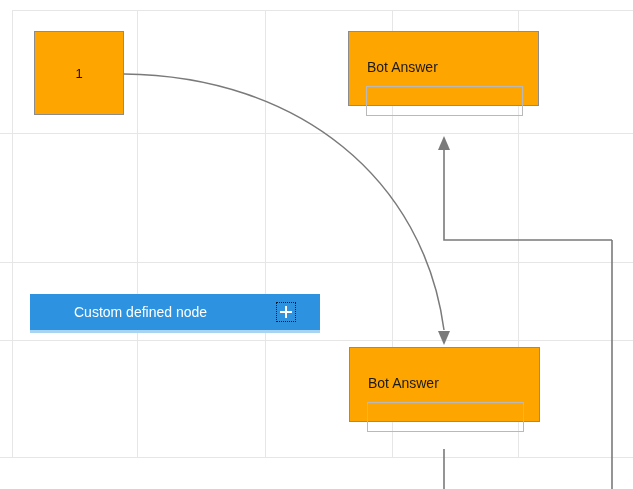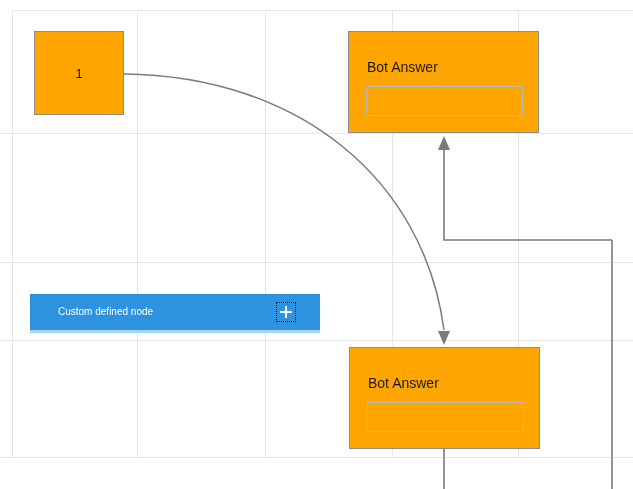--- a/index.html
+++ b/index.html
@@ -57,21 +57,21 @@
     justify-content: center;
   }
   .node-start-label {
     color: #111111;
     font-size: 13px;
     line-height: 1;
   }
 
   .node-bot {
     width: 191px;
-    height: 102px;
+    height: 75px;
     text-align: right;
   }
   .node-bot-top {
     left: 348px;
     top: 31px;
   }
   .node-bot-bottom {
     left: 349px;
     top: 347px;
   }
@@ -103,22 +103,22 @@
     width: 290px;
     height: 36px;
     background: #2d93e0;
     box-shadow: 0 3px 0 0 #a7d4f2;
     display: flex;
     align-items: center;
     box-sizing: border-box;
   }
   .custom-node-label {
     color: #ffffff;
-    font-size: 10px;
-    margin-left: 28px;
+    font-size: 14px;
+    margin-left: 44px;
     line-height: 1;
     white-space: nowrap;
     user-select: none;
   }
   .custom-node-add {
     position: absolute;
     right: 24px;
     top: 8px;
     width: 20px;
     height: 20px;

